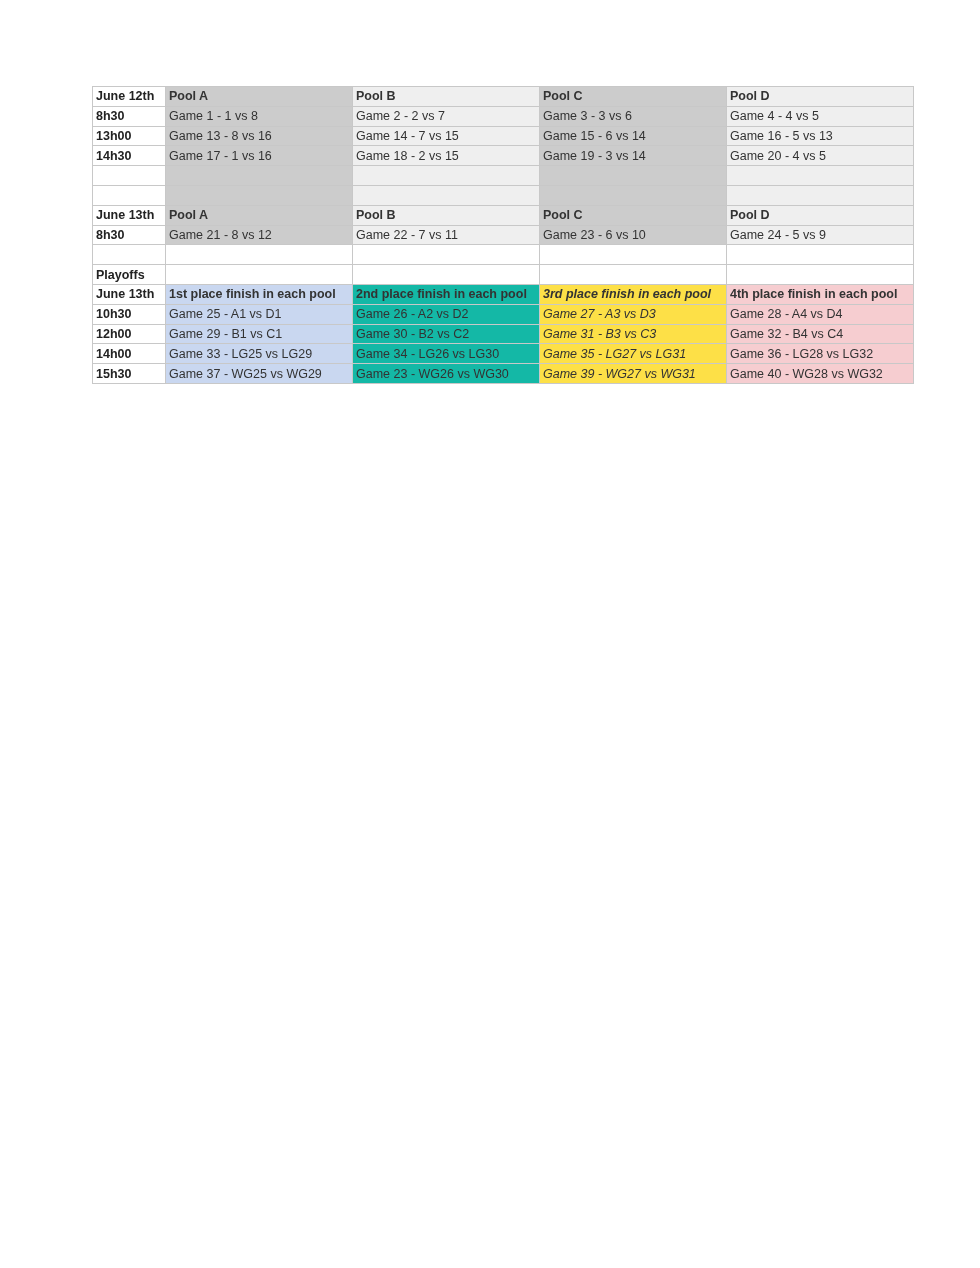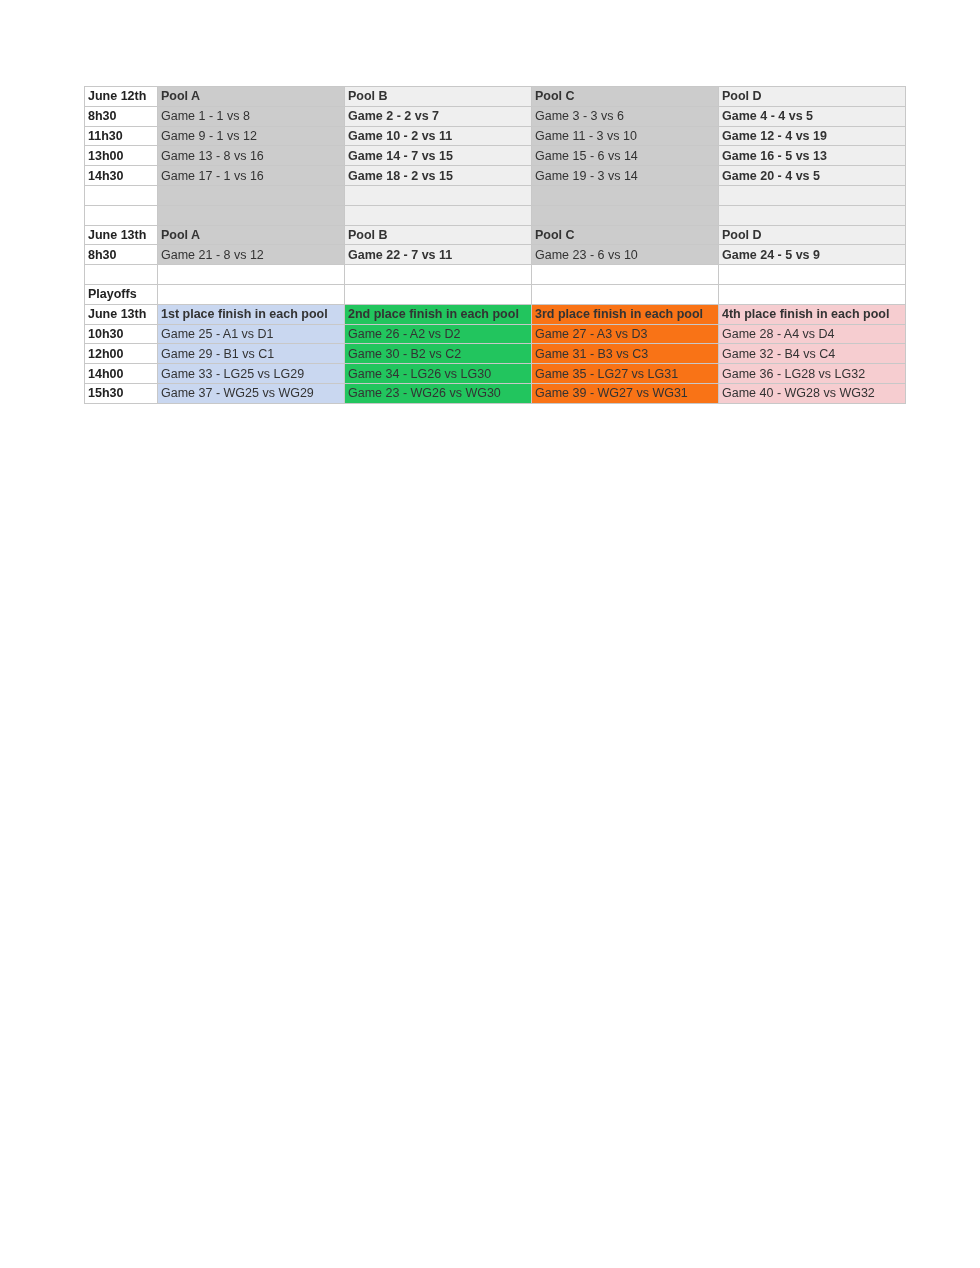--- a/index.html
+++ b/index.html
@@ -1,38 +1,38 @@
 <!DOCTYPE html>
 <html><head>
   <meta charset="utf-8">
   <style>
     html, body { margin: 0; padding: 0; background: #ffffff; }
     body { width: 980px; height: 1268px; position: relative; font-family: "Liberation Sans", sans-serif; }
     table.sched {
-      position: absolute; left: 84px; top: 86px;
+      position: absolute; left: 92px; top: 86px;
       border-collapse: collapse; table-layout: fixed;
       width: 821px; font-size: 12.5px; color: #333;
     }
     table.sched td {
       border: 1px solid #c8c8c8; height: 18.8px; padding: 0 0 0 3px;
       white-space: nowrap; overflow: hidden; line-height: 18px;
     }
     col.c0 { width: 73px; }
     col.c1 { width: 187px; }
     col.c2 { width: 187px; }
     col.c3 { width: 187px; }
     col.c4 { width: 187px; }
     td.lbl { font-weight: bold; color: #222; background: #ffffff; }
     td.dark { background: #cccccc; }
-    td.light { background: #efefef; font-weight: bold; }
+    td.light { background: #efefef; }
     td.white { background: #ffffff; }
     td.hdr { font-weight: bold; color: #333; }
     td.blue { background: #c9d7f0; }
-    td.yellow { background: #22c55e; }
-    td.green { background: #f97316; }
+    td.yellow { background: #14b8a6; }
+    td.green { background: #fde047; font-style: italic; }
     td.red { background: #f6cdd0; margin-left: 41px; }
   </style>
 </head>
 <body>
 
 <table class="sched">
   <colgroup>
       <col class="c0">
       <col class="c1">
       <col class="c2">
@@ -47,27 +47,20 @@
       <td class="light hdr">Pool B</td>
       <td class="dark hdr">Pool C</td>
       <td class="light hdr">Pool D</td>
     </tr>
     <tr>
       <td class="lbl">8h30</td>
       <td class="dark">Game 1 - 1 vs 8</td>
       <td class="light">Game 2 - 2 vs 7</td>
       <td class="dark">Game 3 - 3 vs 6</td>
       <td class="light">Game 4 - 4 vs 5</td>
-    </tr>
-    <tr>
-      <td class="lbl">11h30</td>
-      <td class="dark">Game 9 - 1 vs 12</td>
-      <td class="light">Game 10 -  2 vs 11</td>
-      <td class="dark">Game 11 - 3 vs 10</td>
-      <td class="light">Game 12 - 4 vs 19</td>
     </tr>
     <tr>
       <td class="lbl">13h00</td>
       <td class="dark">Game 13 - 8 vs 16</td>
       <td class="light">Game 14 - 7 vs 15</td>
       <td class="dark">Game 15 - 6 vs 14</td>
       <td class="light">Game 16 - 5 vs 13</td>
     </tr>
     <tr>
       <td class="lbl">14h30</td>

